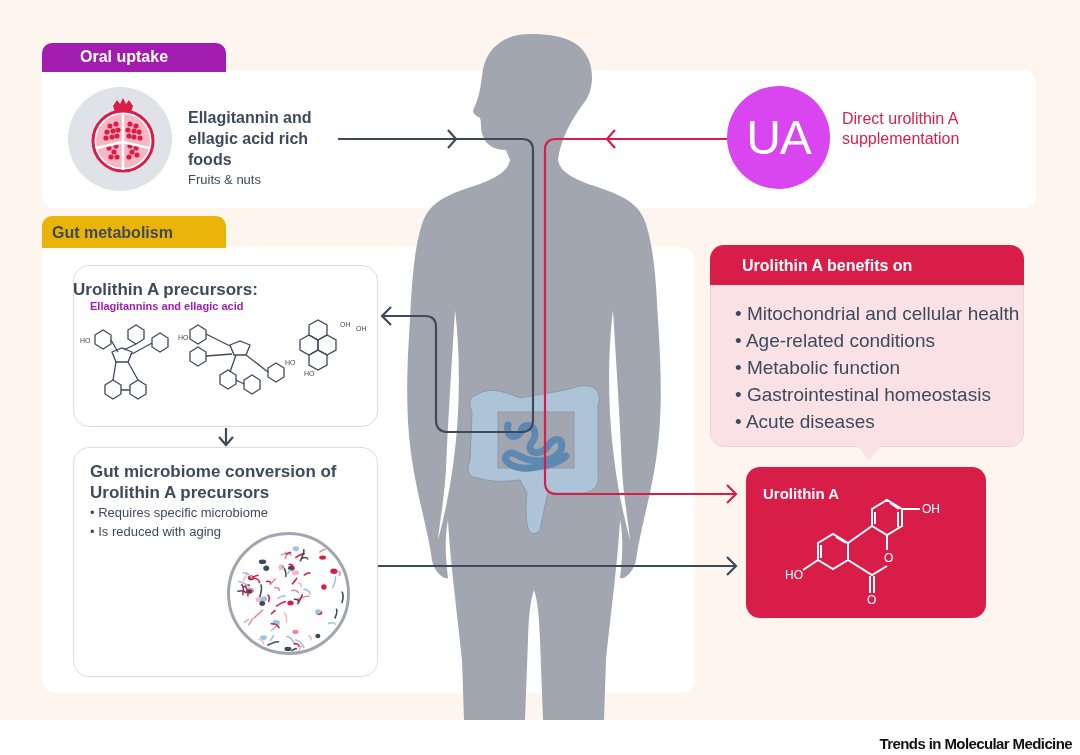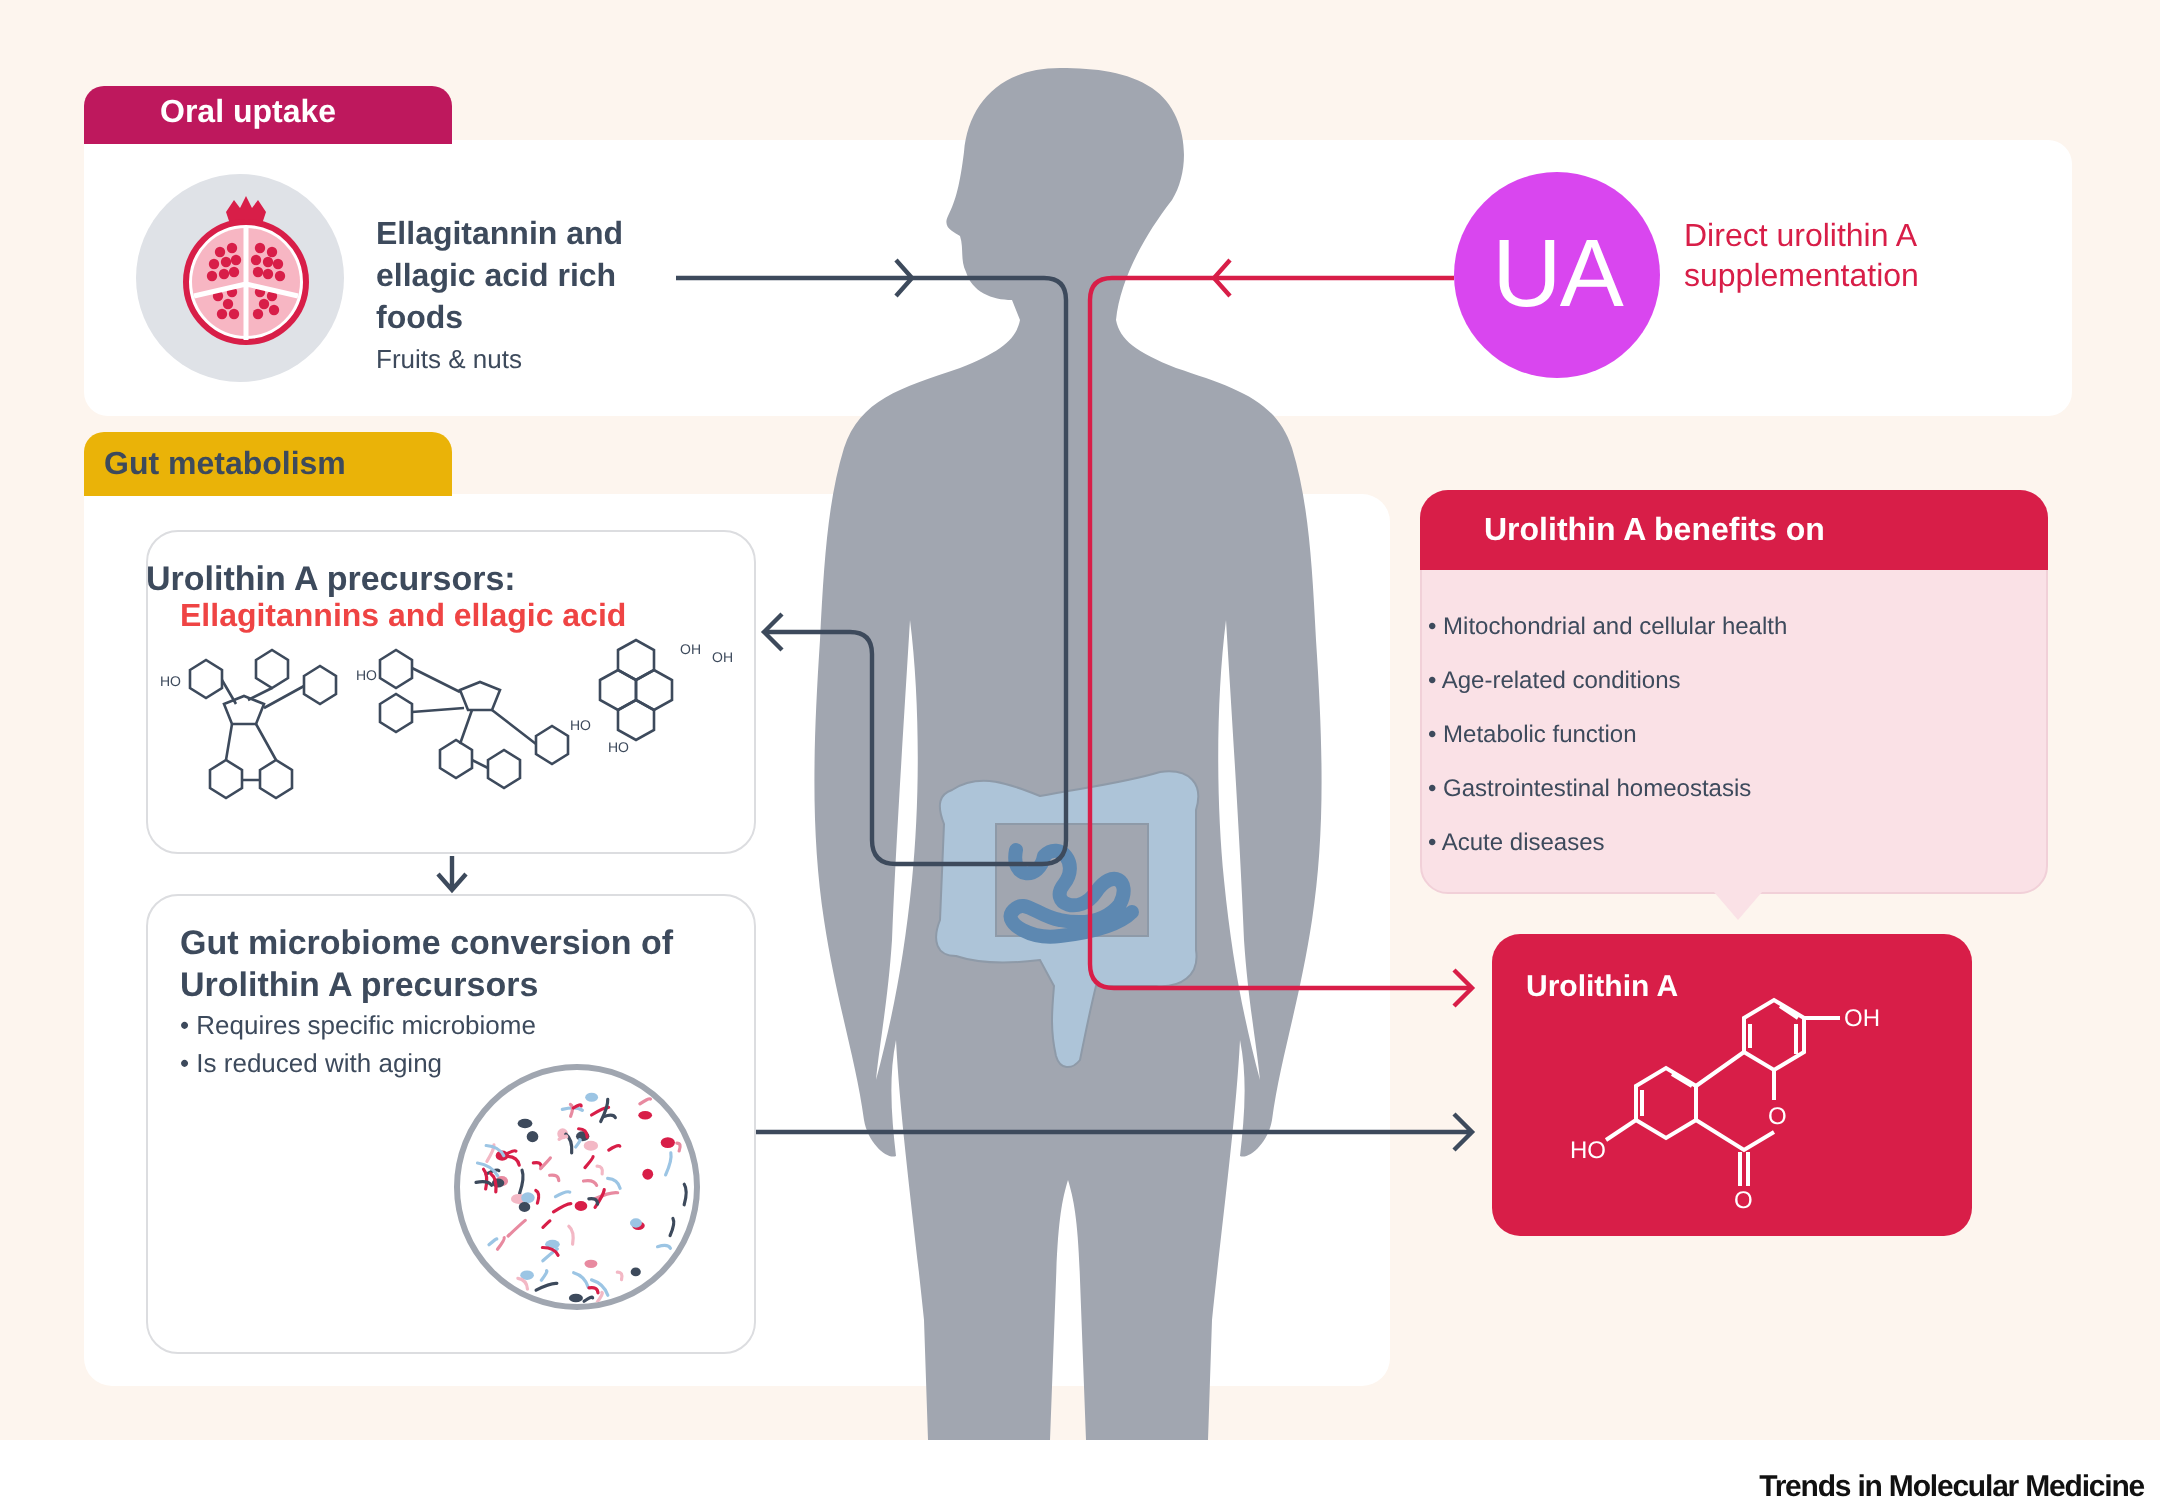--- a/index.html
+++ b/index.html
@@ -2,52 +2,52 @@
 <html><head>
   <meta charset="utf-8">
   <style>
     * { box-sizing: border-box; margin: 0; padding: 0; }
     html, body { width: 1080px; height: 755px; background: #ffffff; overflow: hidden; }
     body { position: relative; font-family: "Liberation Sans", sans-serif; color: #3d4a5c; }
 
     .canvas { position: absolute; left: 0; top: 0; width: 1080px; height: 720px; background: #fdf5ee; }
 
     
-    .oral-tab { position: absolute; left: 42px; top: 43px; width: 184px; height: 29px; background: #be185d;
+    .oral-tab { position: absolute; left: 42px; top: 43px; width: 184px; height: 29px; background: #a21caf;
       border-radius: 10px 10px 0 0; color: #fff; font-weight: bold; font-size: 16px; padding: 5px 0 0 38px; }
     .oral-panel { position: absolute; left: 42px; top: 70px; width: 994px; height: 138px; background: #ffffff;
       border-radius: 0 12px 12px 12px; }
     .pom-circle { position: absolute; left: 68px; top: 87px; width: 104px; height: 104px; border-radius: 50%; background: #dfe2e7; }
     .oral-title { position: absolute; left: 188px; top: 107px; font-size: 16px; font-weight: bold; line-height: 21px; color: #3d4a5c; width: 160px; }
     .oral-sub { position: absolute; left: 188px; top: 172px; font-size: 13px; color: #3d4a5c; }
 
     .ua-circle { position: absolute; left: 727px; top: 86px; width: 103px; height: 103px; border-radius: 50%; background: #d946ef;
       color: #fff; font-size: 48px; display: flex; align-items: center; justify-content: center; letter-spacing: -1px; }
     .ua-label { position: absolute; left: 842px; top: 109px; font-size: 16px; font-weight: normal; color: #d81e48; line-height: 20px; width: 160px; }
 
     
     .gut-tab { position: absolute; left: 42px; top: 216px; width: 184px; height: 32px; background: #eab308; border-radius: 10px 10px 0 0;
       font-weight: bold; font-size: 16px; color: #3d4a5c; padding: 8px 0 0 10px; }
     .gut-panel { position: absolute; left: 42px; top: 247px; width: 653px; height: 446px; background: #ffffff; border-radius: 0 14px 14px 14px; }
 
     .box { position: absolute; background: #fff; border: 1.5px solid #dcdde0; border-radius: 16px; }
     .box-precursors { left: 73px; top: 265px; width: 305px; height: 162px; }
     .box-microbiome { left: 73px; top: 447px; width: 305px; height: 230px; }
     .prec-title { position: absolute; left: 73px; top: 280px; font-size: 17px; font-weight: bold; color: #3d4a5c; }
-    .prec-sub { position: absolute; left: 90px; top: 300px; font-size: 16px; font-weight: bold; color: #ef4444; }
+    .prec-sub { position: absolute; left: 90px; top: 300px; font-size: 11px; font-weight: bold; color: #a21caf; }
     .micro-title { position: absolute; left: 90px; top: 461px; font-size: 17px; font-weight: bold; color: #3d4a5c; line-height: 21px; width: 280px; }
     .micro-bullets { position: absolute; left: 90px; top: 503px; font-size: 13px; color: #3d4a5c; line-height: 19px; list-style: none; }
     .micro-bullets li::before { content: "• "; }
     .micro-circle { position: absolute; left: 227px; top: 532px; width: 123px; height: 123px; border-radius: 50%; border: 3.5px solid #a0a6b0; background: #fff; overflow: hidden; }
 
     
     .benefits { position: absolute; left: 710px; top: 245px; width: 314px; height: 202px; background: #fae1e6; border-radius: 14px; border: 1px solid #f1d0d8; }
     .benefits-head { position: absolute; left: 710px; top: 245px; width: 314px; height: 40px; background: #d81e48; border-radius: 14px 14px 0 0;
       color: #fff; font-weight: bold; font-size: 16px; padding: 12px 0 0 32px; }
-    .benefits-list { position: absolute; left: 714px; top: 300px; list-style: none; font-size: 12px; color: #3d4a5c; line-height: 27px; }
+    .benefits-list { position: absolute; left: 735px; top: 300px; list-style: none; font-size: 19px; color: #3d4a5c; line-height: 27px; }
     .benefits-list li::before { content: "• "; }
     .benefits-pointer { position: absolute; left: 857px; top: 446px; width: 0; height: 0; border-left: 12px solid transparent; border-right: 12px solid transparent; border-top: 14px solid #fae1e6; }
 
     .ua-box { position: absolute; left: 746px; top: 467px; width: 240px; height: 151px; background: #d81e48; border-radius: 14px; }
     .ua-box-title { position: absolute; left: 763px; top: 485px; font-size: 15px; font-weight: bold; color: #fff; }
 
     .journal { position: absolute; right: 8px; top: 735px; font-size: 15px; font-weight: bold; color: #111; letter-spacing: -0.6px; }
 
     svg.overlay { position: absolute; left: 0; top: 0; }
   </style>

